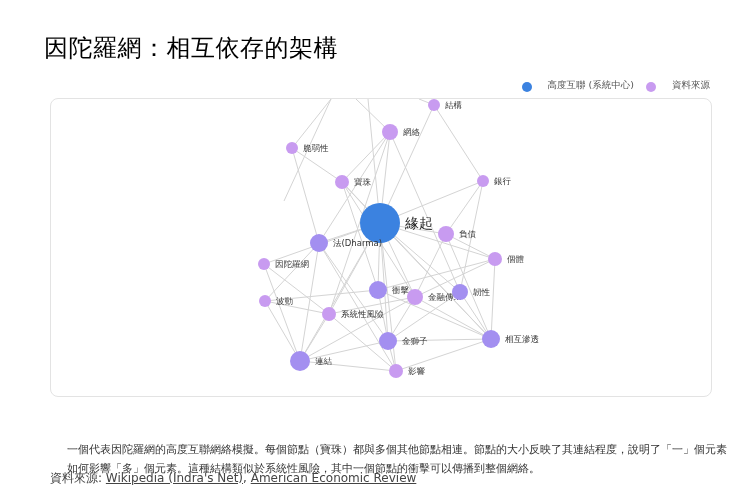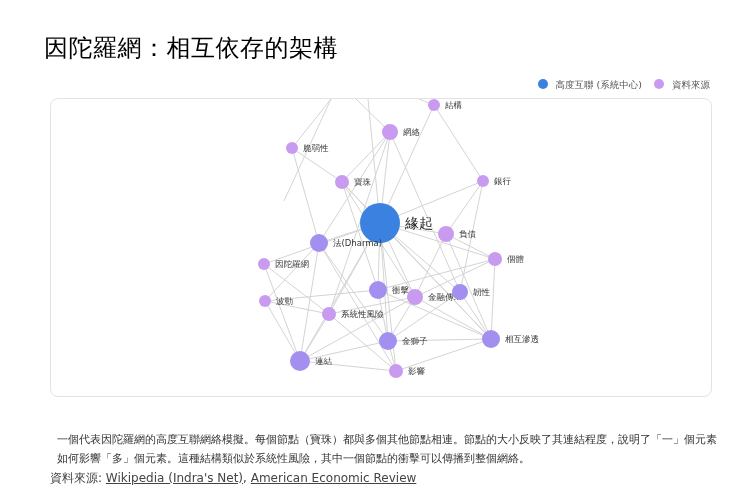--- a/index.html
+++ b/index.html
@@ -2,29 +2,29 @@
 <html><head>
 <meta charset="utf-8">
 <style>
   html, body { margin: 0; padding: 0; background: #ffffff; }
   body { width: 740px; height: 491px; position: relative; overflow: hidden;
          font-family: "DejaVu Sans", "Liberation Sans", sans-serif; color: #222; }
   .title { position: absolute; left: 32px; top: 20px; font-size: 24px; font-weight: 400;
            color: #000000; letter-spacing: 0.5px; margin: 12px; }
   .legend { position: absolute; right: 30px; top: 79px; display: flex; gap: 12px;
             font-size: 9.5px; color: #555; align-items: center; }
-  .legend-item { display: flex; align-items: flex-start; gap: 8px; }
+  .legend-item { display: flex; align-items: flex-end; gap: 16px; }
   .legend-dot { width: 10px; height: 10px; border-radius: 50%; display: inline-block; }
   .chart-box { position: absolute; left: 50px; top: 98px; width: 660px; height: 297px;
                border: 1px solid #e3e3e3; border-radius: 8px; background: #fff; overflow: hidden; }
   .chart-box svg { position: absolute; left: -50px; top: -98px; }
   .node-label { font-size: 8.5px; fill: #333; }
   .node-label.big { font-size: 14px; fill: #222; }
   .caption { position: absolute; left: 50px; top: 423px; width: 670px; font-size: 11px;
-             line-height: 19px; color: #333; margin: 7px; }
+             line-height: 19px; color: #333; margin: 17px; }
   .source { position: absolute; left: 50px; top: 470px; font-size: 12px; color: #444; }
   .source a { color: #444; text-decoration: underline; }
 </style>
 </head>
 <body>
 
 <h1 class="title">因陀羅網：相互依存的架構</h1>
 
 <div class="legend">
   <div class="legend-item">

